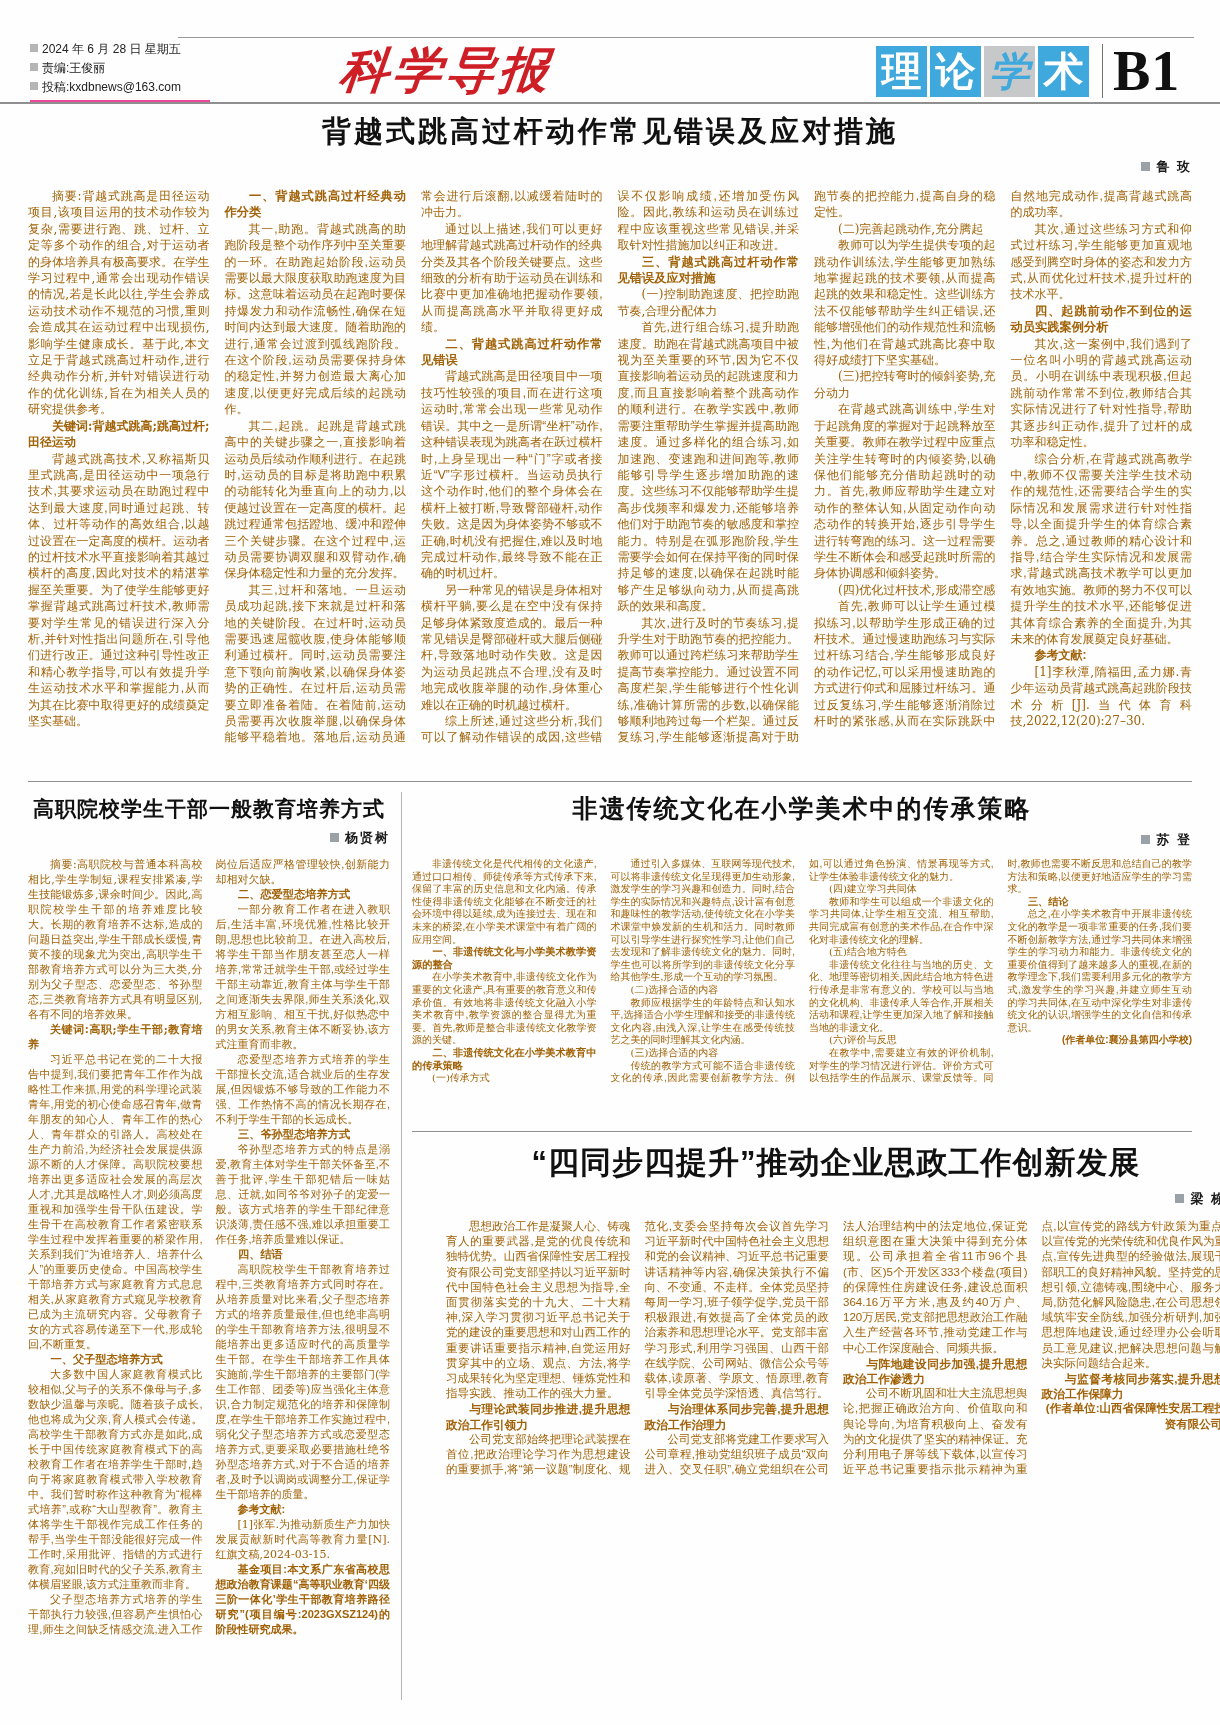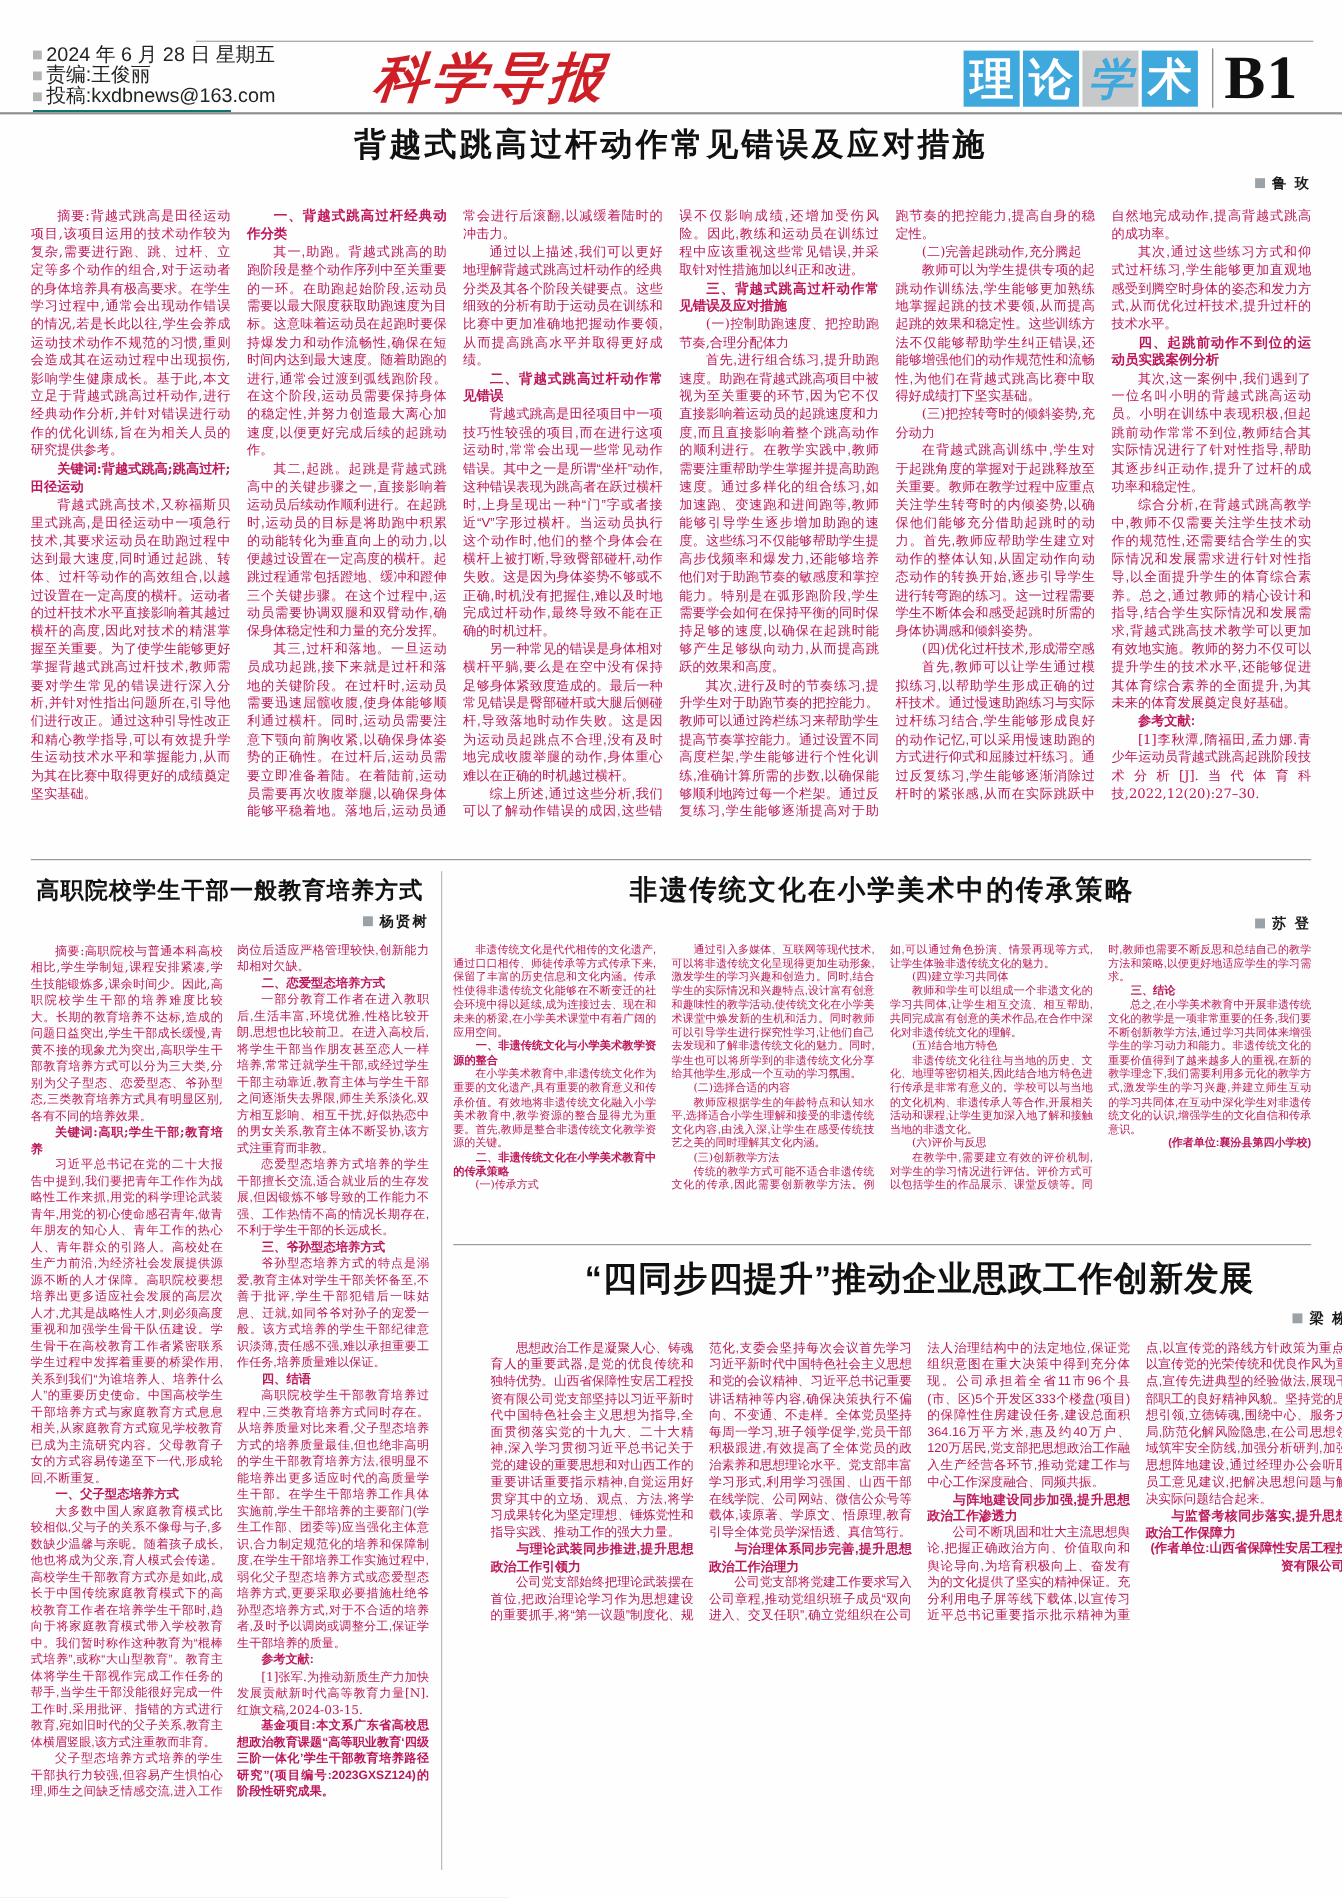--- a/index.html
+++ b/index.html
@@ -2,36 +2,36 @@
 <html><head>
 <meta charset="utf-8">
 <style>
   html,body{margin:0;padding:0;background:#e8e8e8;}
   .page{position:relative;width:1220px;height:1725px;margin:0 auto;background:#fefefe;color:#1b1b1b;
         font-family:"Liberation Sans","DejaVu Sans",sans-serif;overflow:hidden;}
   
   .hdr{position:absolute;left:0;top:0;width:1220px;height:104px;}
   .hdr-topline{position:absolute;left:178px;top:37px;width:1016px;height:1px;background:#9a9a9a;}
   .hdr-botline{position:absolute;left:0;top:102px;width:1220px;height:2px;background:#8f8f8f;}
-  .hdr-info{position:absolute;left:30px;top:40px;width:180px;font-size:18px;line-height:19px;color:#222;border-bottom:2px solid #0f766e;padding-bottom:3px;}
+  .hdr-info{position:absolute;left:30px;top:40px;width:180px;font-size:12px;line-height:19px;color:#222;border-bottom:2px solid #ec4899;padding-bottom:3px;}
   .hdr-info .row{white-space:nowrap;}
   .sq{display:inline-block;width:8px;height:8px;background:#b5b5b5;margin-right:4px;vertical-align:1px;}
   .masthead{position:absolute;left:340px;top:38px;width:250px;font-family:"DejaVu Serif","Liberation Serif",serif;
             font-style:italic;font-weight:bold;font-size:49px;color:#ce1e26;letter-spacing:4px;transform:skewX(-6deg);}
   .badge{position:absolute;left:876px;top:44px;height:54px;display:flex;align-items:center;}
   .tile{width:51px;height:51px;margin-right:3px;display:flex;align-items:center;justify-content:center;
         background:#3fa8dc;color:#fff;font-weight:bold;font-size:40px;}
   .tile.gray{background:#c7c8ca;color:#3fa8dc;font-family:"DejaVu Serif",serif;font-style:italic;}
   .pageno{margin-left:10px;padding-left:10px;border-left:1px solid #737373;height:54px;display:flex;align-items:center;
           font-family:"Liberation Serif","DejaVu Serif",serif;font-size:56px;font-weight:bold;color:#111;letter-spacing:1px;}
   
   .a-title{margin:0;text-align:center;font-weight:bold;color:#111;}
   .byline{text-align:right;font-size:13px;font-weight:bold;margin-top:6px;letter-spacing:2px;}
   .bsq{display:inline-block;width:9px;height:9px;background:#9aa2a8;margin-right:6px;}
-  .body{text-align:justify;overflow:hidden;color:#be185d;}
+  .body{text-align:justify;overflow:hidden;color:#a16207;}
   .body p,.body h3,.body h4{margin:0;padding:0;}
   .t-p,.t-abs,.t-ref,.t-fund{text-indent:2em;}
   .t-abs,.t-kw{font-family:"DejaVu Serif","Liberation Serif",serif;}
   .t-kw{font-weight:bold;text-indent:2em;}
   .t-h{font-size:1.02em;font-weight:bold;text-indent:2em;margin:2px 0;}
   .t-h2{font-weight:normal;font-family:"DejaVu Serif",serif;text-indent:2em;margin:1px 0;}
   .t-ref{font-family:"DejaVu Serif","Liberation Serif",serif;}
   .t-refh{font-weight:bold;text-indent:2em;margin-top:2px;}
   .t-fund{font-weight:bold;}
   .t-credit{text-align:right;font-weight:bold;text-indent:0;padding-right:4px;margin-top:2px;}
@@ -142,21 +142,21 @@
     <div class="byline"><span class="bsq"></span><span>苏 登</span></div>
     <div class="body">
         <p class="t-p">非遗传统文化是代代相传的文化遗产,通过口口相传、师徒传承等方式传承下来,保留了丰富的历史信息和文化内涵。传承性使得非遗传统文化能够在不断变迁的社会环境中得以延续,成为连接过去、现在和未来的桥梁,在小学美术课堂中有着广阔的应用空间。</p>
         <h3 class="t-h">一、非遗传统文化与小学美术教学资源的整合</h3>
         <p class="t-p">在小学美术教育中,非遗传统文化作为重要的文化遗产,具有重要的教育意义和传承价值。有效地将非遗传统文化融入小学美术教育中,教学资源的整合显得尤为重要。首先,教师是整合非遗传统文化教学资源的关键。</p>
         <h3 class="t-h">二、非遗传统文化在小学美术教育中的传承策略</h3>
         <h4 class="t-h2">(一)传承方式</h4>
         <p class="t-p">通过引入多媒体、互联网等现代技术,可以将非遗传统文化呈现得更加生动形象,激发学生的学习兴趣和创造力。同时,结合学生的实际情况和兴趣特点,设计富有创意和趣味性的教学活动,使传统文化在小学美术课堂中焕发新的生机和活力。同时教师可以引导学生进行探究性学习,让他们自己去发现和了解非遗传统文化的魅力。同时,学生也可以将所学到的非遗传统文化分享给其他学生,形成一个互动的学习氛围。</p>
         <h4 class="t-h2">(二)选择合适的内容</h4>
         <p class="t-p">教师应根据学生的年龄特点和认知水平,选择适合小学生理解和接受的非遗传统文化内容,由浅入深,让学生在感受传统技艺之美的同时理解其文化内涵。</p>
-        <h4 class="t-h2">(三)创新教学方法</h4>
+        <h4 class="t-h2">(三)选择合适的内容</h4>
         <p class="t-p">传统的教学方式可能不适合非遗传统文化的传承,因此需要创新教学方法。例如,可以通过角色扮演、情景再现等方式,让学生体验非遗传统文化的魅力。</p>
         <h4 class="t-h2">(四)建立学习共同体</h4>
         <p class="t-p">教师和学生可以组成一个非遗文化的学习共同体,让学生相互交流、相互帮助,共同完成富有创意的美术作品,在合作中深化对非遗传统文化的理解。</p>
         <h4 class="t-h2">(五)结合地方特色</h4>
         <p class="t-p">非遗传统文化往往与当地的历史、文化、地理等密切相关,因此结合地方特色进行传承是非常有意义的。学校可以与当地的文化机构、非遗传承人等合作,开展相关活动和课程,让学生更加深入地了解和接触当地的非遗文化。</p>
         <h4 class="t-h2">(六)评价与反思</h4>
         <p class="t-p">在教学中,需要建立有效的评价机制,对学生的学习情况进行评估。评价方式可以包括学生的作品展示、课堂反馈等。同时,教师也需要不断反思和总结自己的教学方法和策略,以便更好地适应学生的学习需求。</p>
         <h3 class="t-h">三、结论</h3>
         <p class="t-p">总之,在小学美术教育中开展非遗传统文化的教学是一项非常重要的任务,我们要不断创新教学方法,通过学习共同体来增强学生的学习动力和能力。非遗传统文化的重要价值得到了越来越多人的重视,在新的教学理念下,我们需要利用多元化的教学方式,激发学生的学习兴趣,并建立师生互动的学习共同体,在互动中深化学生对非遗传统文化的认识,增强学生的文化自信和传承意识。</p>
         <p class="t-credit">(作者单位:襄汾县第四小学校)</p>

